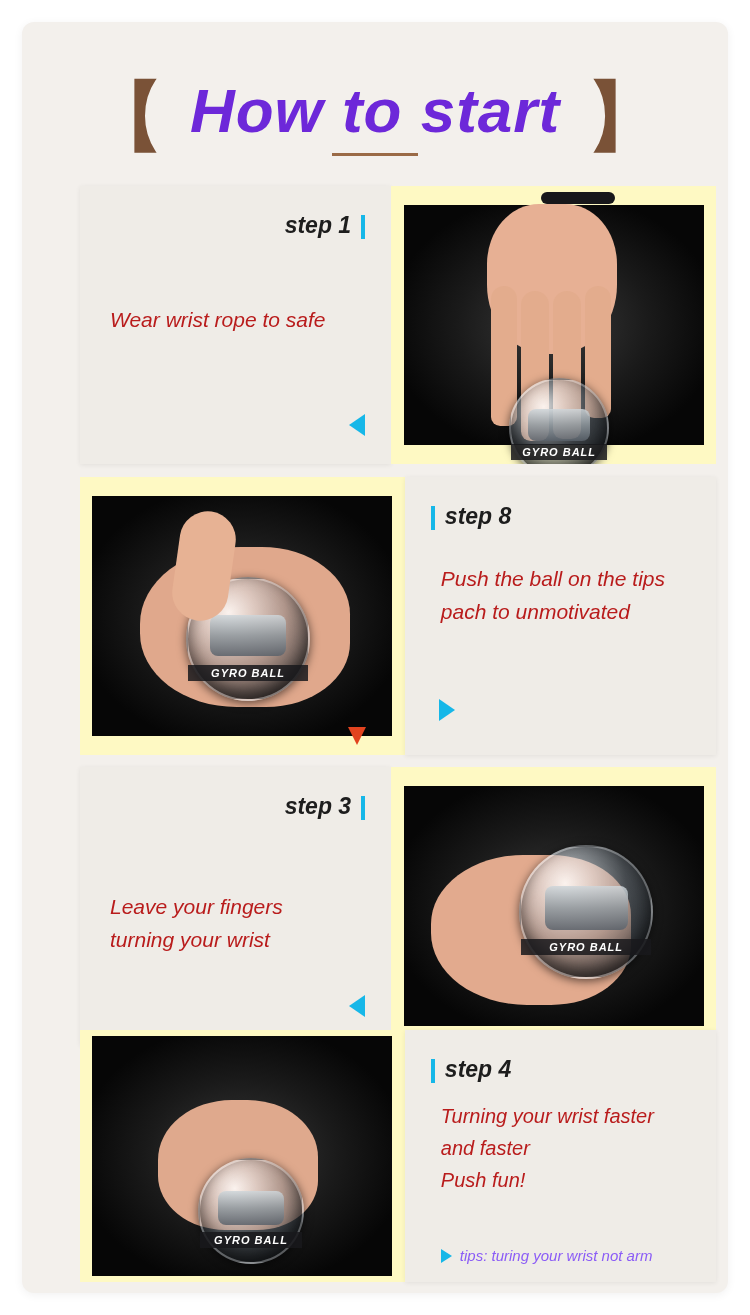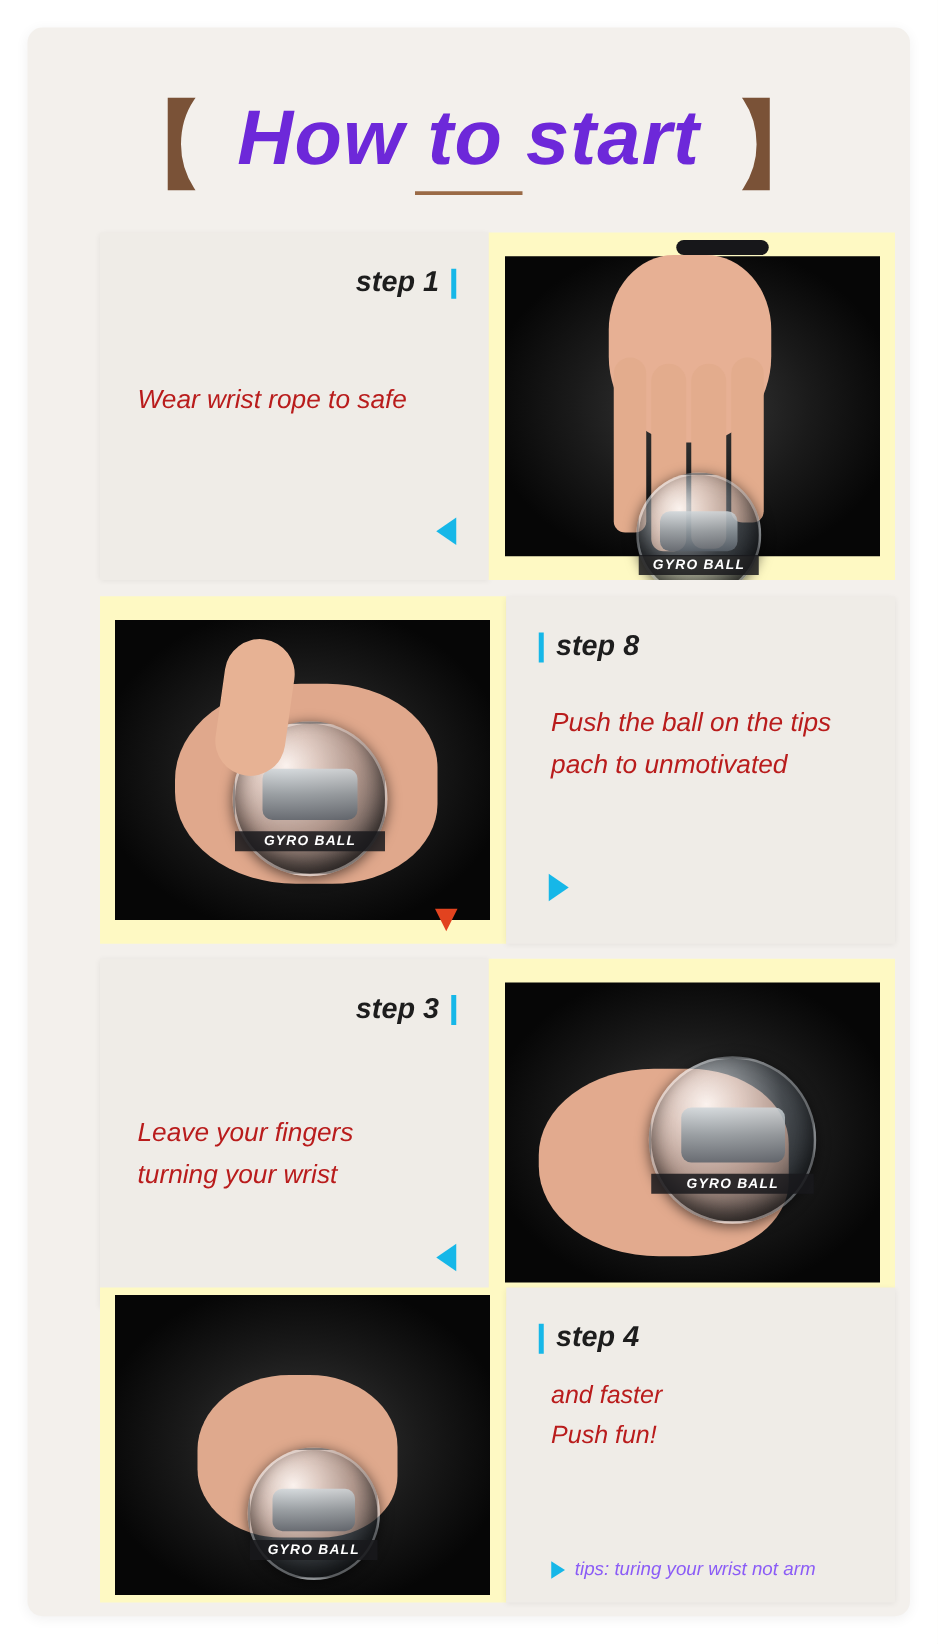--- a/index.html
+++ b/index.html
@@ -336,20 +336,21 @@
           <div class="ball-core"></div>
           <div class="ball-band" style="bottom:14px;">GYRO BALL</div>
         </div>
       </div>
       <div class="text-card">
         <div class="step-head left">
           <span class="bar"></span>
           <span>step 4</span>
         </div>
         <div class="body-text r4">
+          <div>Turning your wrist faster</div>
           <div>and faster</div>
           <div>Push fun!</div>
         </div>
         <div class="tips">
           <span class="tri"></span>
           <span>tips: turing your wrist not arm</span>
         </div>
       </div>
     </div>
 

